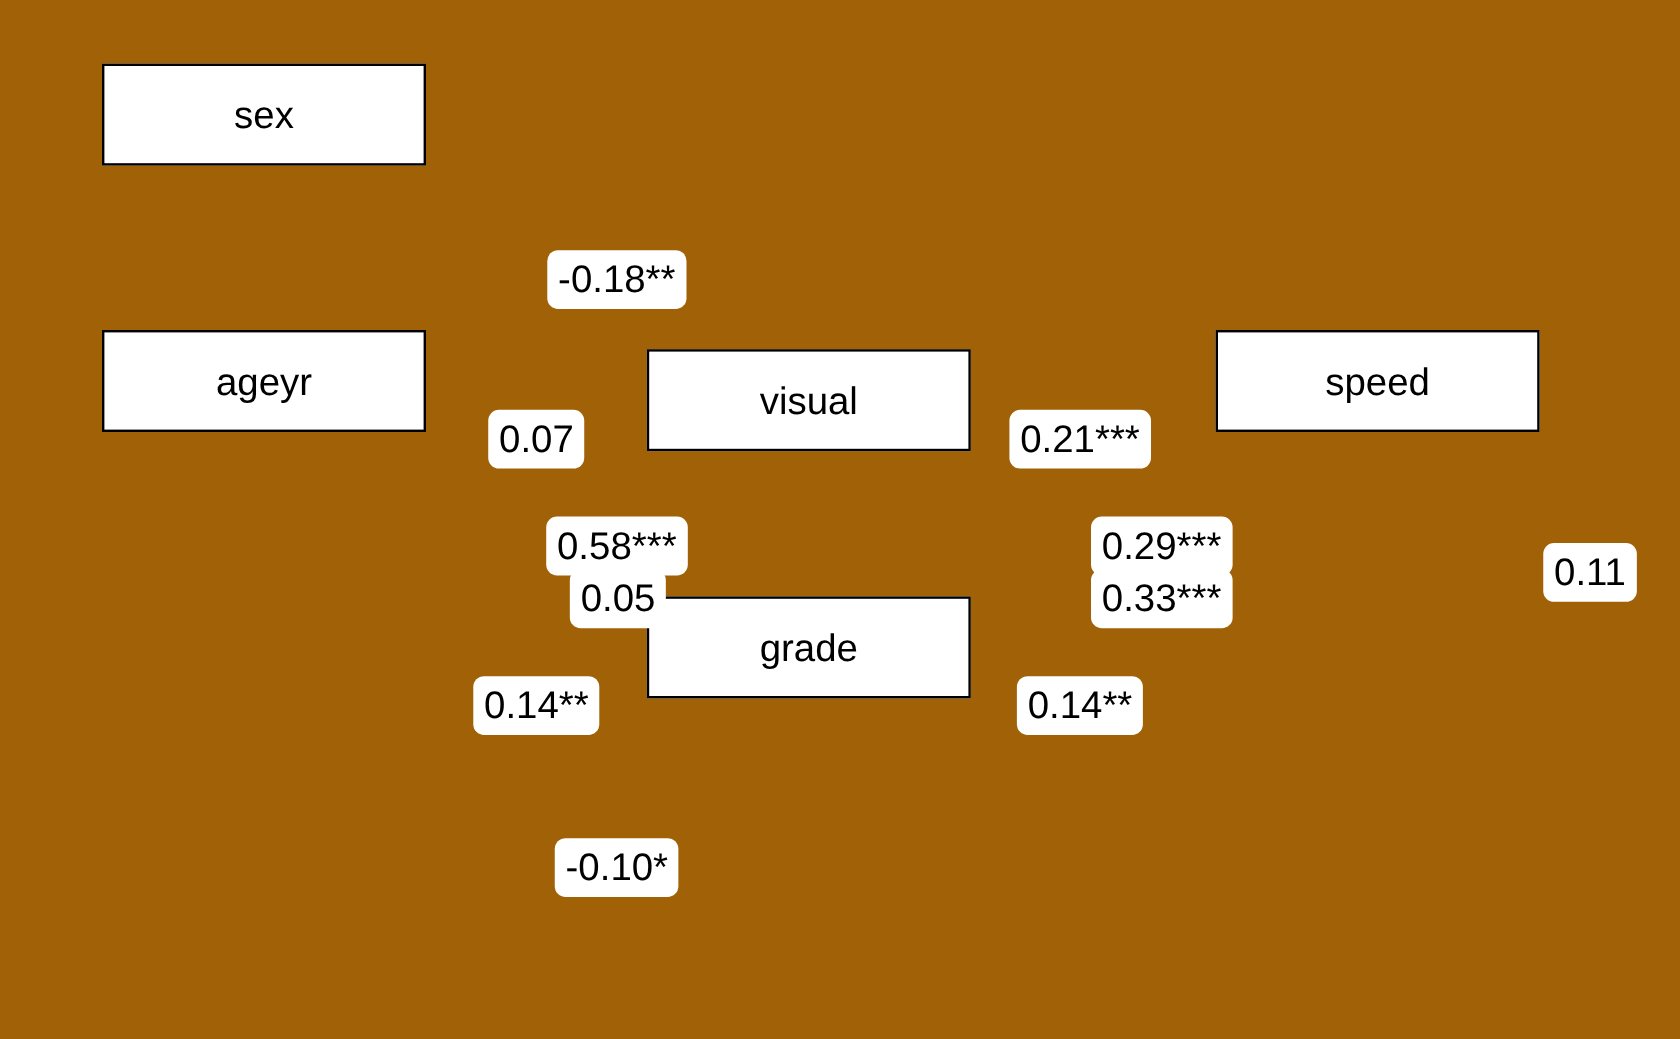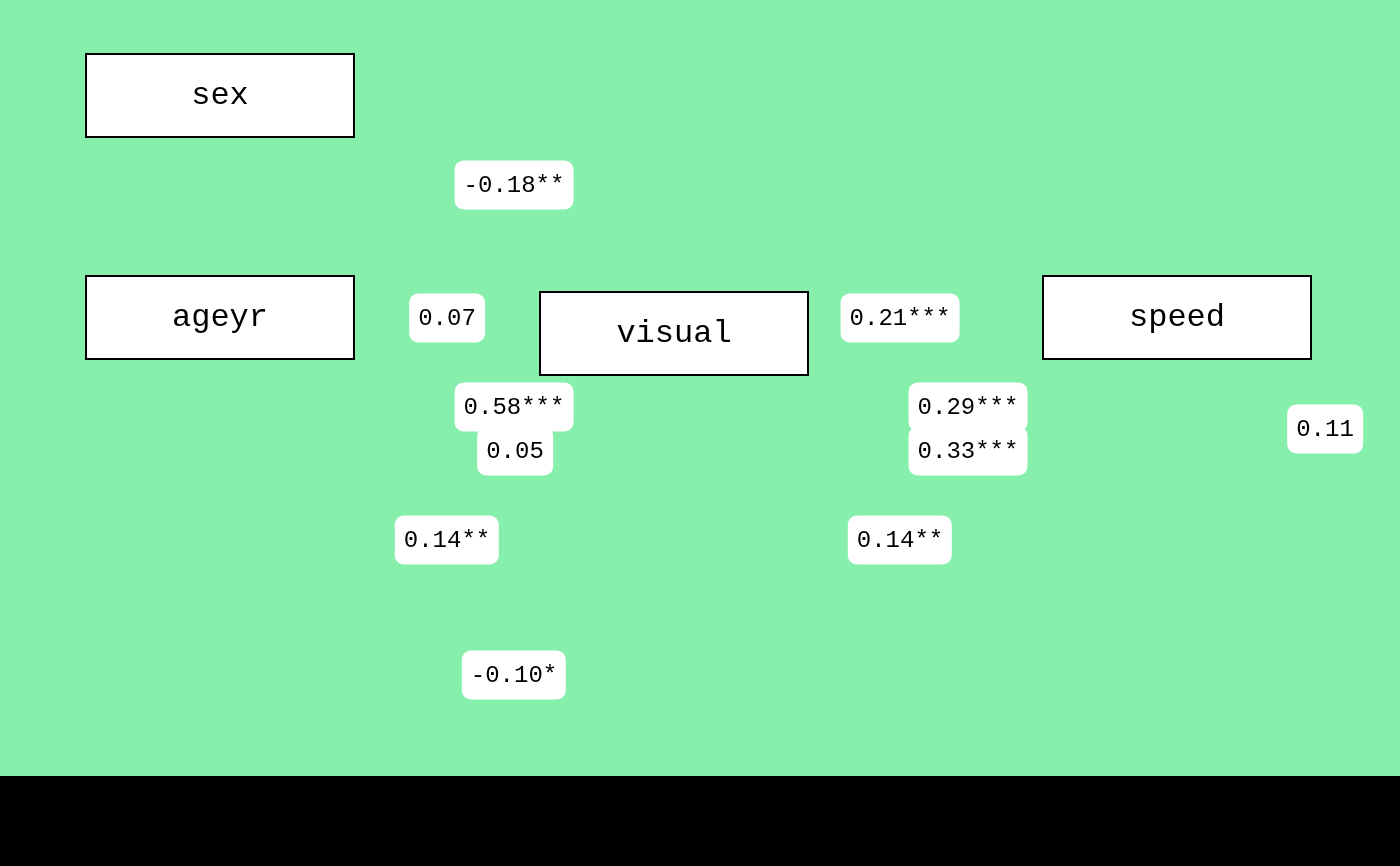--- a/index.html
+++ b/index.html
@@ -3,67 +3,71 @@
 <meta charset="utf-8">
 <style>
   html, body {
     margin: 0;
     padding: 0;
     background: #000000;
   }
   .canvas {
     position: relative;
     width: 1400px;
-    height: 776px;
-    background: #86efac;
+    height: 866px;
+    background: #a16207;
     overflow: hidden;
-    font-family: Liberation Mono, monospace;
+    font-family: Liberation Sans, sans-serif;
   }
   .node {
     position: absolute;
     width: 270px;
     height: 85px;
     box-sizing: border-box;
     background: #ffffff;
     border: 2px solid #000000;
     display: flex;
     align-items: center;
     justify-content: center;
     font-size: 32px;
     color: #000000;
     line-height: 1;
   }
   .edge-label {
     position: absolute;
     transform: translate(-50%, -50%);
     background: #ffffff;
     color: #000000;
-    font-size: 24px;
+    font-size: 32px;
     line-height: 33px;
     padding: 8px 9px;
     border-radius: 9px;
     white-space: nowrap;
+    margin-top: 48px;
   }
 </style>
 </head>
 <body>
 
 <div class="canvas">
 
   <div class="node" style="left:85px; top:53px;">
     <span>sex</span>
   </div>
   <div class="node" style="left:85px; top:275px;">
     <span>ageyr</span>
   </div>
   <div class="node" style="left:539px; top:291px;align-items:center;">
     <span>visual</span>
   </div>
-  <div class="node" style="left:1042px; top:275px;text-align:right;">
+  <div class="node" style="left:1013px; top:275px;text-align:right;">
     <span>speed</span>
+  </div>
+  <div class="node" style="left:539px; top:497px;">
+    <span>grade</span>
   </div>
 
   <div class="edge-label" style="left:514px; top:185px;">-0.18**</div>
   <div class="edge-label" style="left:447px; top:318px;text-align:center;">0.07</div>
   <div class="edge-label" style="left:900px; top:318px;text-align:right;">0.21***</div>
   <div class="edge-label" style="left:514px; top:407px;">0.58***</div>
   <div class="edge-label" style="left:515px; top:451px;">0.05</div>
   <div class="edge-label" style="left:968px; top:407px;">0.29***</div>
   <div class="edge-label" style="left:968px; top:451px;">0.33***</div>
   <div class="edge-label" style="left:1325px; top:429px;">0.11</div>

